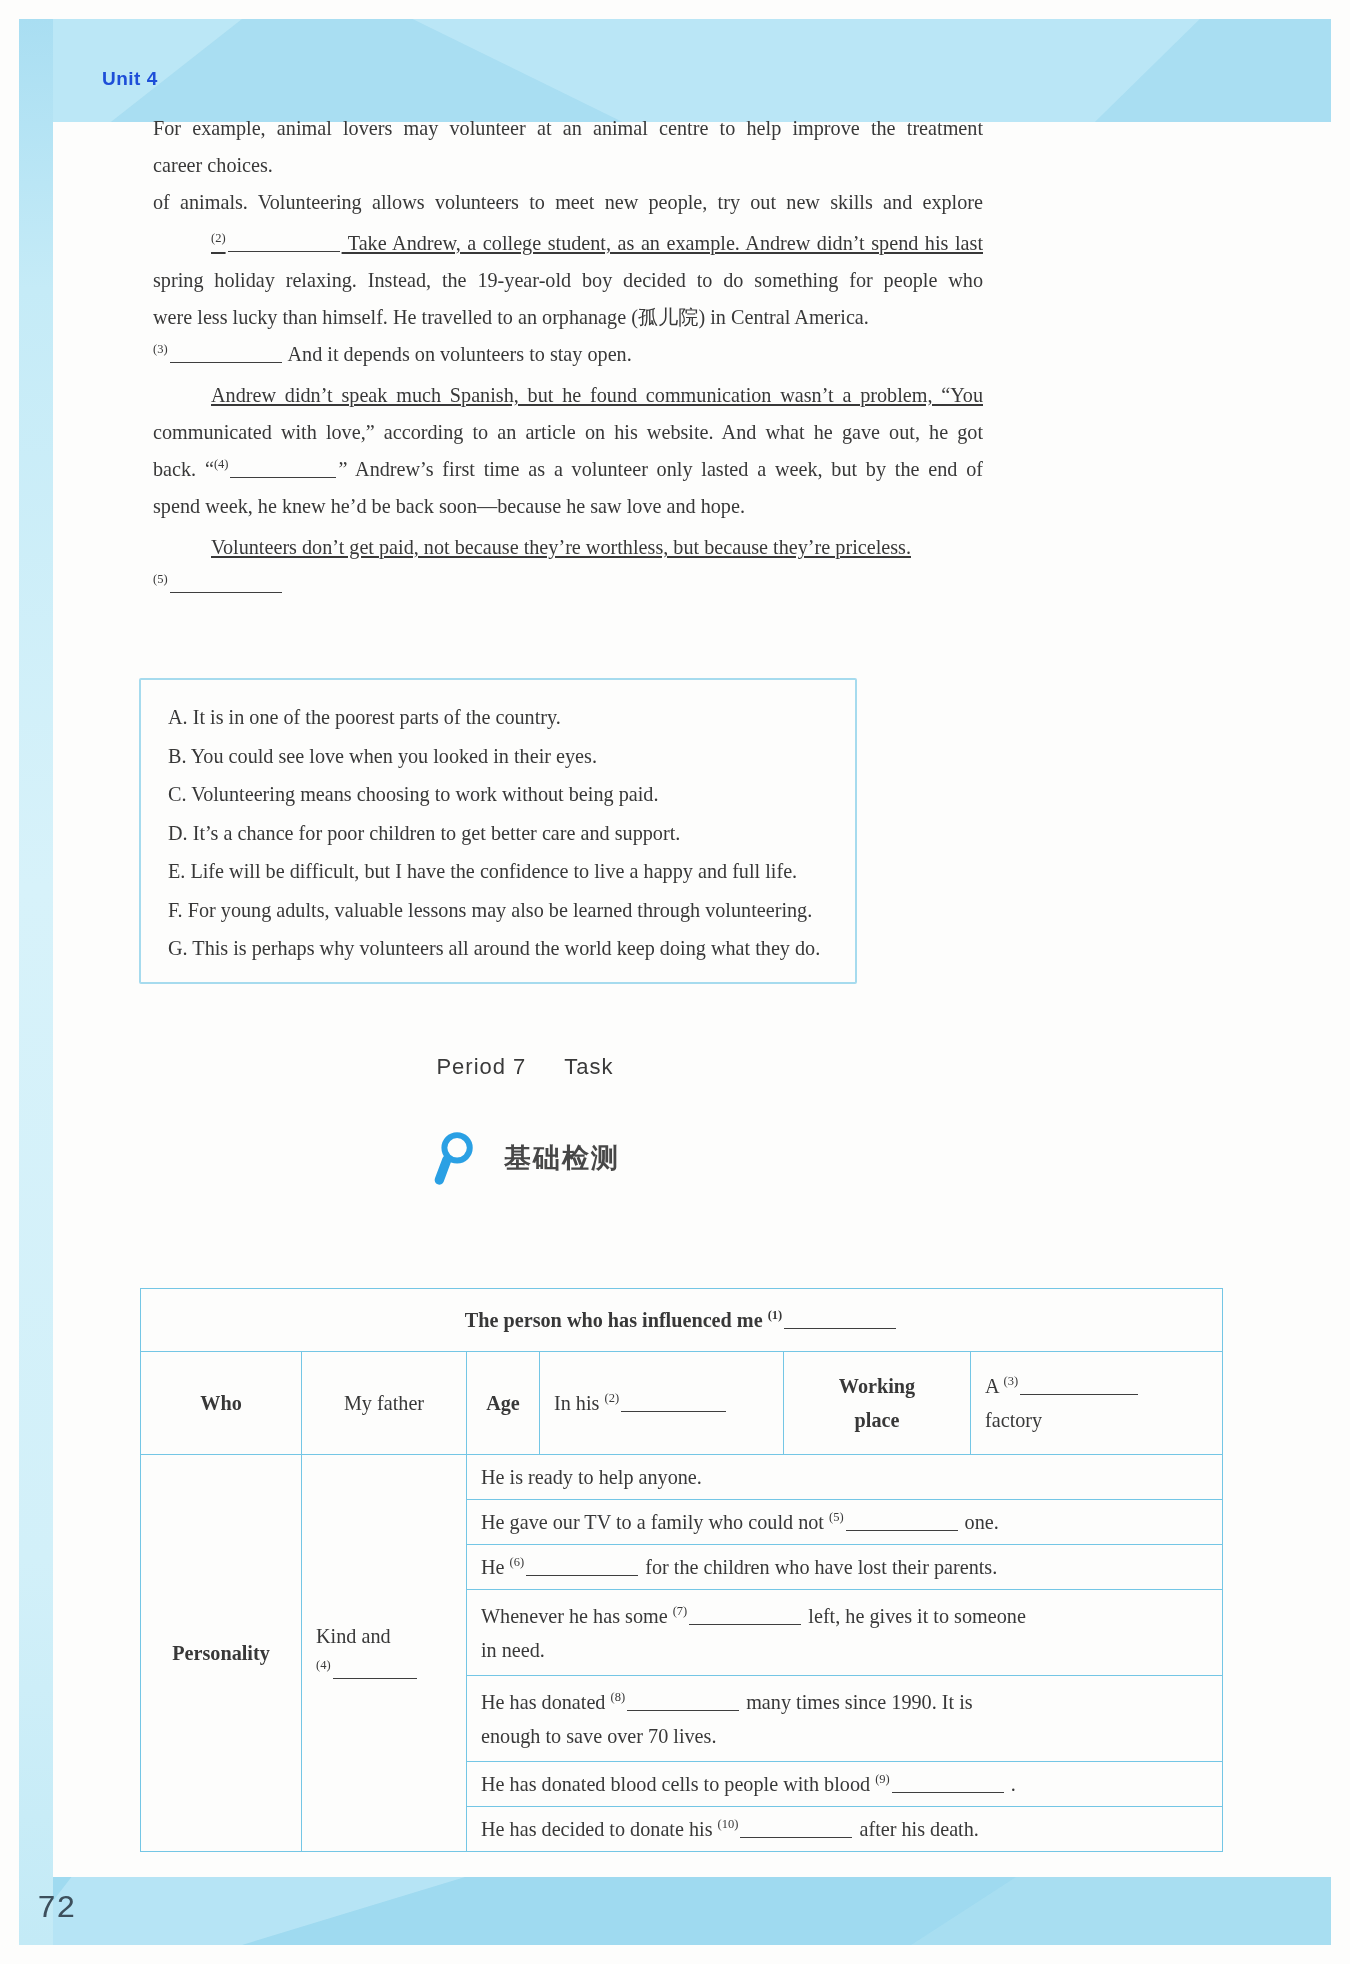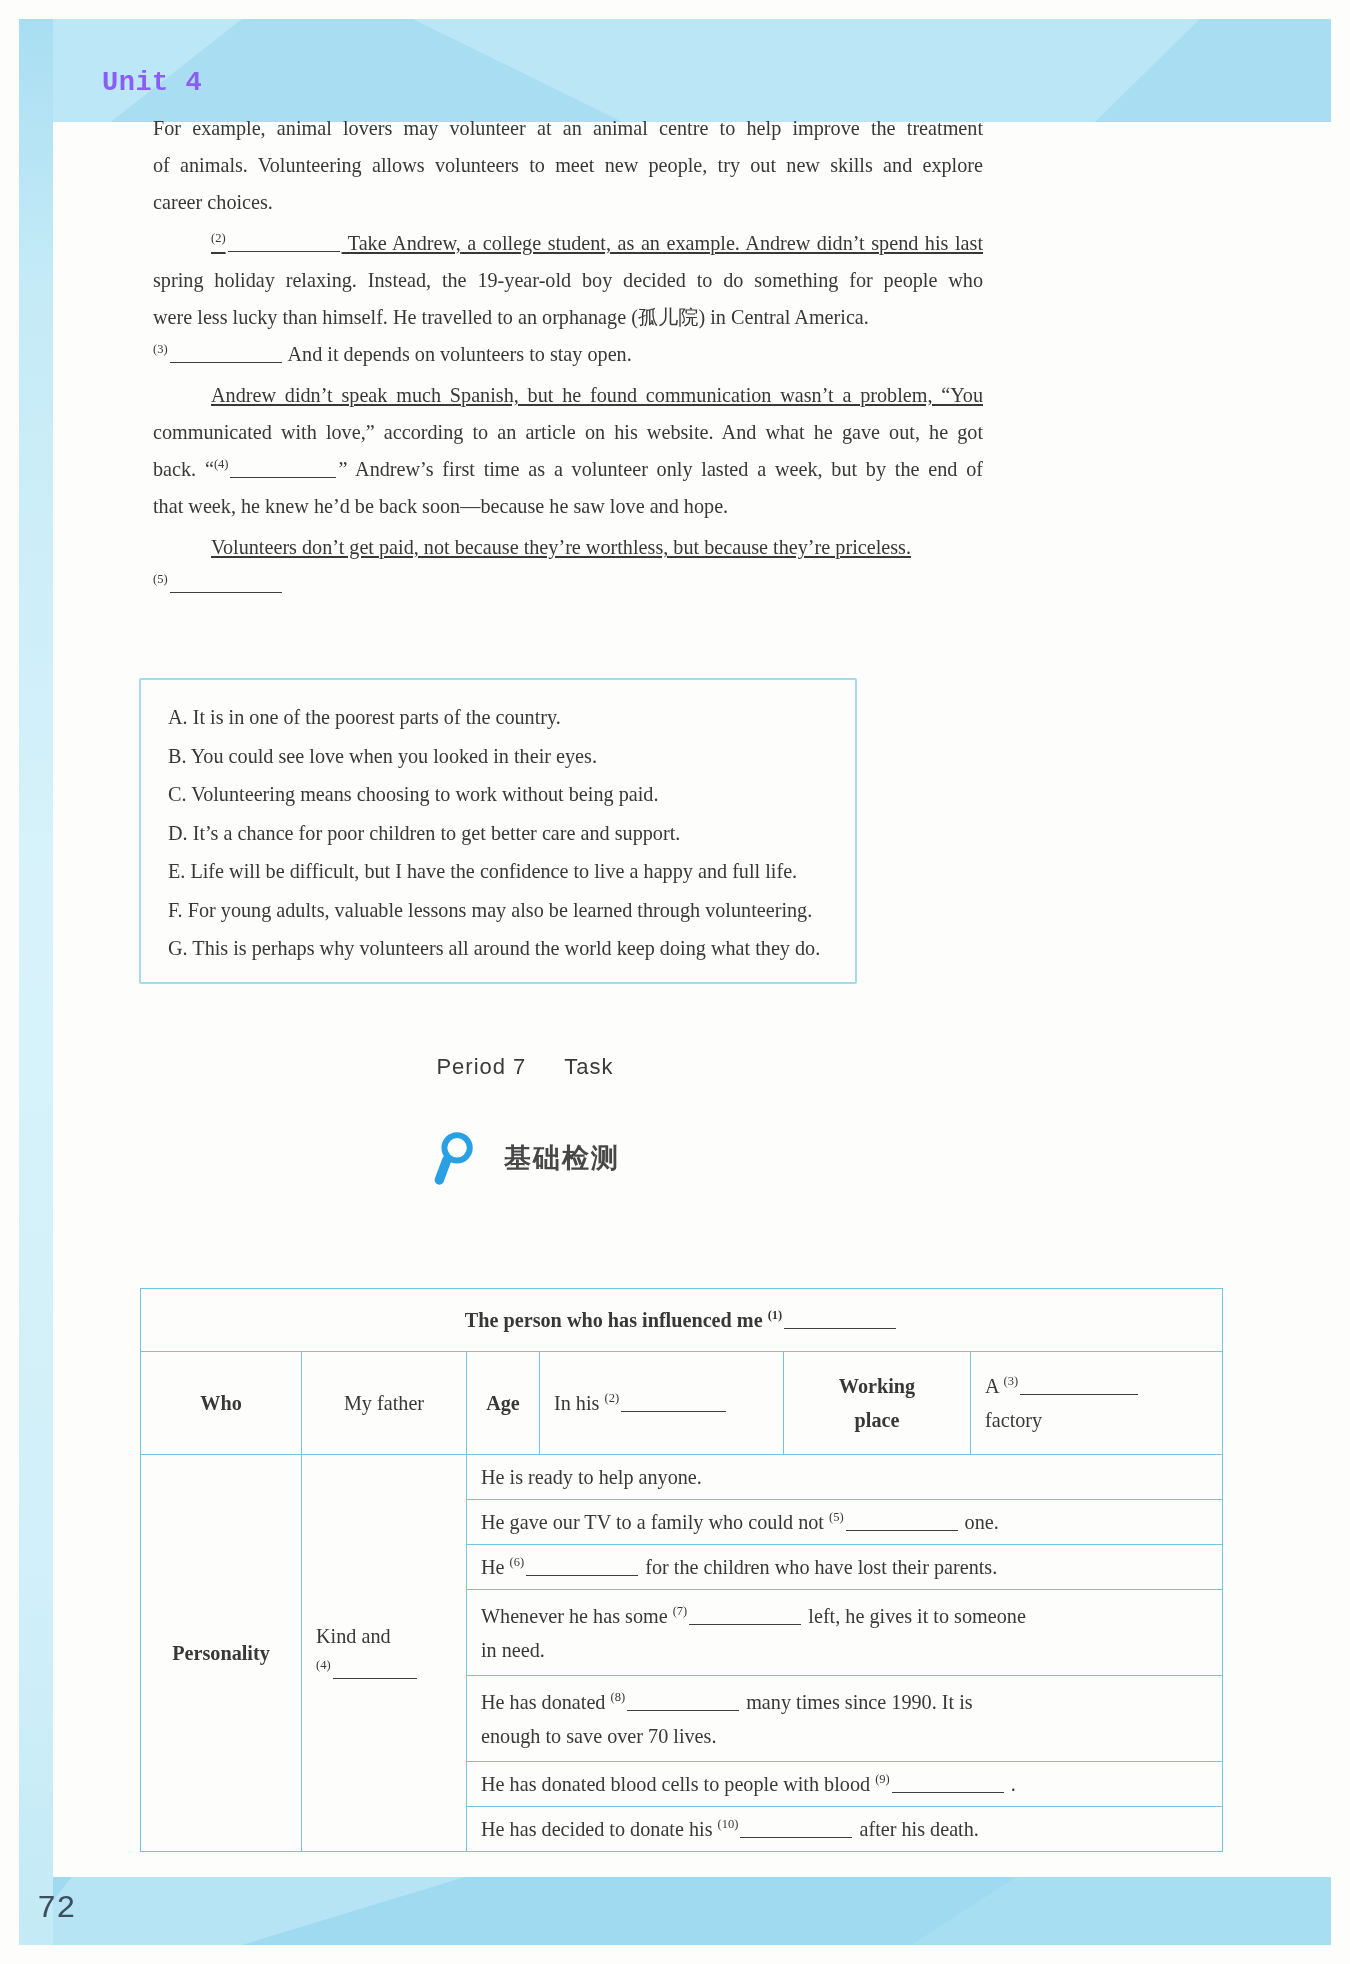--- a/index.html
+++ b/index.html
@@ -15,21 +15,21 @@
   .band-top::after{content:"";position:absolute;inset:0;background:#cdeffa;opacity:.5;
     clip-path:polygon(0 0,17% 0,7% 100%,0 100%);}
   .stripe-left{position:absolute;left:19px;top:19px;width:34px;height:1926px;z-index:1;
     background:linear-gradient(180deg,#a9def2 0%,#c5ebf7 14%,#d7f2fa 45%,#d2f0f9 80%,#c3eaf6 100%);}
   .band-bottom{position:absolute;left:19px;top:1877px;width:1312px;height:68px;background:#9fdaf0;z-index:0;}
   .band-bottom::before{content:"";position:absolute;inset:0;background:#c6ebf8;opacity:.6;
     clip-path:polygon(4% 0,34% 0,17% 100%,0 100%);}
   .band-bottom::after{content:"";position:absolute;inset:0;background:#aee1f3;opacity:.55;
     clip-path:polygon(76% 0,100% 0,100% 100%,68% 100%);}
   .unit-label{position:absolute;left:102px;top:68px;z-index:2;
-    font-family:Liberation Mono, monospace;font-weight:bold;font-size:27px;color:#8b5cf6;letter-spacing:.5px;}
+    font-family:Liberation Sans, sans-serif;font-weight:bold;font-size:19px;color:#1d4ed8;letter-spacing:.5px;}
   .page-number{position:absolute;left:37px;top:1890px;z-index:2;
     font-family:Liberation Mono, monospace;font-size:32px;color:#3d4f5c;}
   
   .passage{position:absolute;left:142px;top:110px;width:841px;z-index:2;
     font-size:20.2px;line-height:37px;}
   .para{margin:0 0 4px 11px;}
   .pl{text-align:left;}
   .pl.j{text-align:justify;text-align-last:justify;}
   .pl.ind{padding-left:58px;text-decoration:underline;}
   sup.sup{font-size:12.5px;line-height:0;vertical-align:super;letter-spacing:0;}
@@ -73,34 +73,34 @@
   <div class="band-top"></div>
   <div class="stripe-left"></div>
   <div class="band-bottom"></div>
 
   <div class="unit-label">Unit 4</div>
   <div class="page-number">72</div>
 
   <div class="passage">
     <div class="para">
       <div class="pl j">For example, animal lovers may volunteer at an animal centre to help improve the treatment</div>
+      <div class="pl">career choices.</div>
       <div class="pl j">of animals. Volunteering allows volunteers to meet new people, try out new skills and explore</div>
-      <div class="pl">career choices.</div>
     </div>
     <div class="para">
       <div class="pl j ind"><sup class="sup">(2)</sup><span class="blank" style="width: 112px;"></span> Take Andrew, a college student, as an example. Andrew didn’t spend his last</div>
       <div class="pl j">spring holiday relaxing. Instead, the 19-year-old boy decided to do something for people who</div>
       <div class="pl">were less lucky than himself. He travelled to an orphanage (孤儿院) in Central America.</div>
       <div class="pl"><sup class="sup">(3)</sup><span class="blank" style="width: 112px;"></span> And it depends on volunteers to stay open.</div>
     </div>
     <div class="para">
       <div class="pl j ind">Andrew didn’t speak much Spanish, but he found communication wasn’t a problem, “You</div>
       <div class="pl j">communicated with love,” according to an article on his website. And what he gave out, he got</div>
       <div class="pl j">back. “<sup class="sup">(4)</sup><span class="blank" style="width: 106px;"></span>” Andrew’s first time as a volunteer only lasted a week, but by the end of</div>
-      <div class="pl">that week, he knew he’d be back soon—because he saw love and hope.</div>
+      <div class="pl">spend week, he knew he’d be back soon—because he saw love and hope.</div>
     </div>
     <div class="para">
       <div class="pl ind">Volunteers don’t get paid, not because they’re worthless, but because they’re priceless.</div>
       <div class="pl"><sup class="sup">(5)</sup><span class="blank" style="width: 112px;"></span></div>
     </div>
   </div>
 
   <div class="options-box">
     <div class="option-line">A. It is in one of the poorest parts of the country.</div>
     <div class="option-line">B. You could see love when you looked in their eyes.</div>

